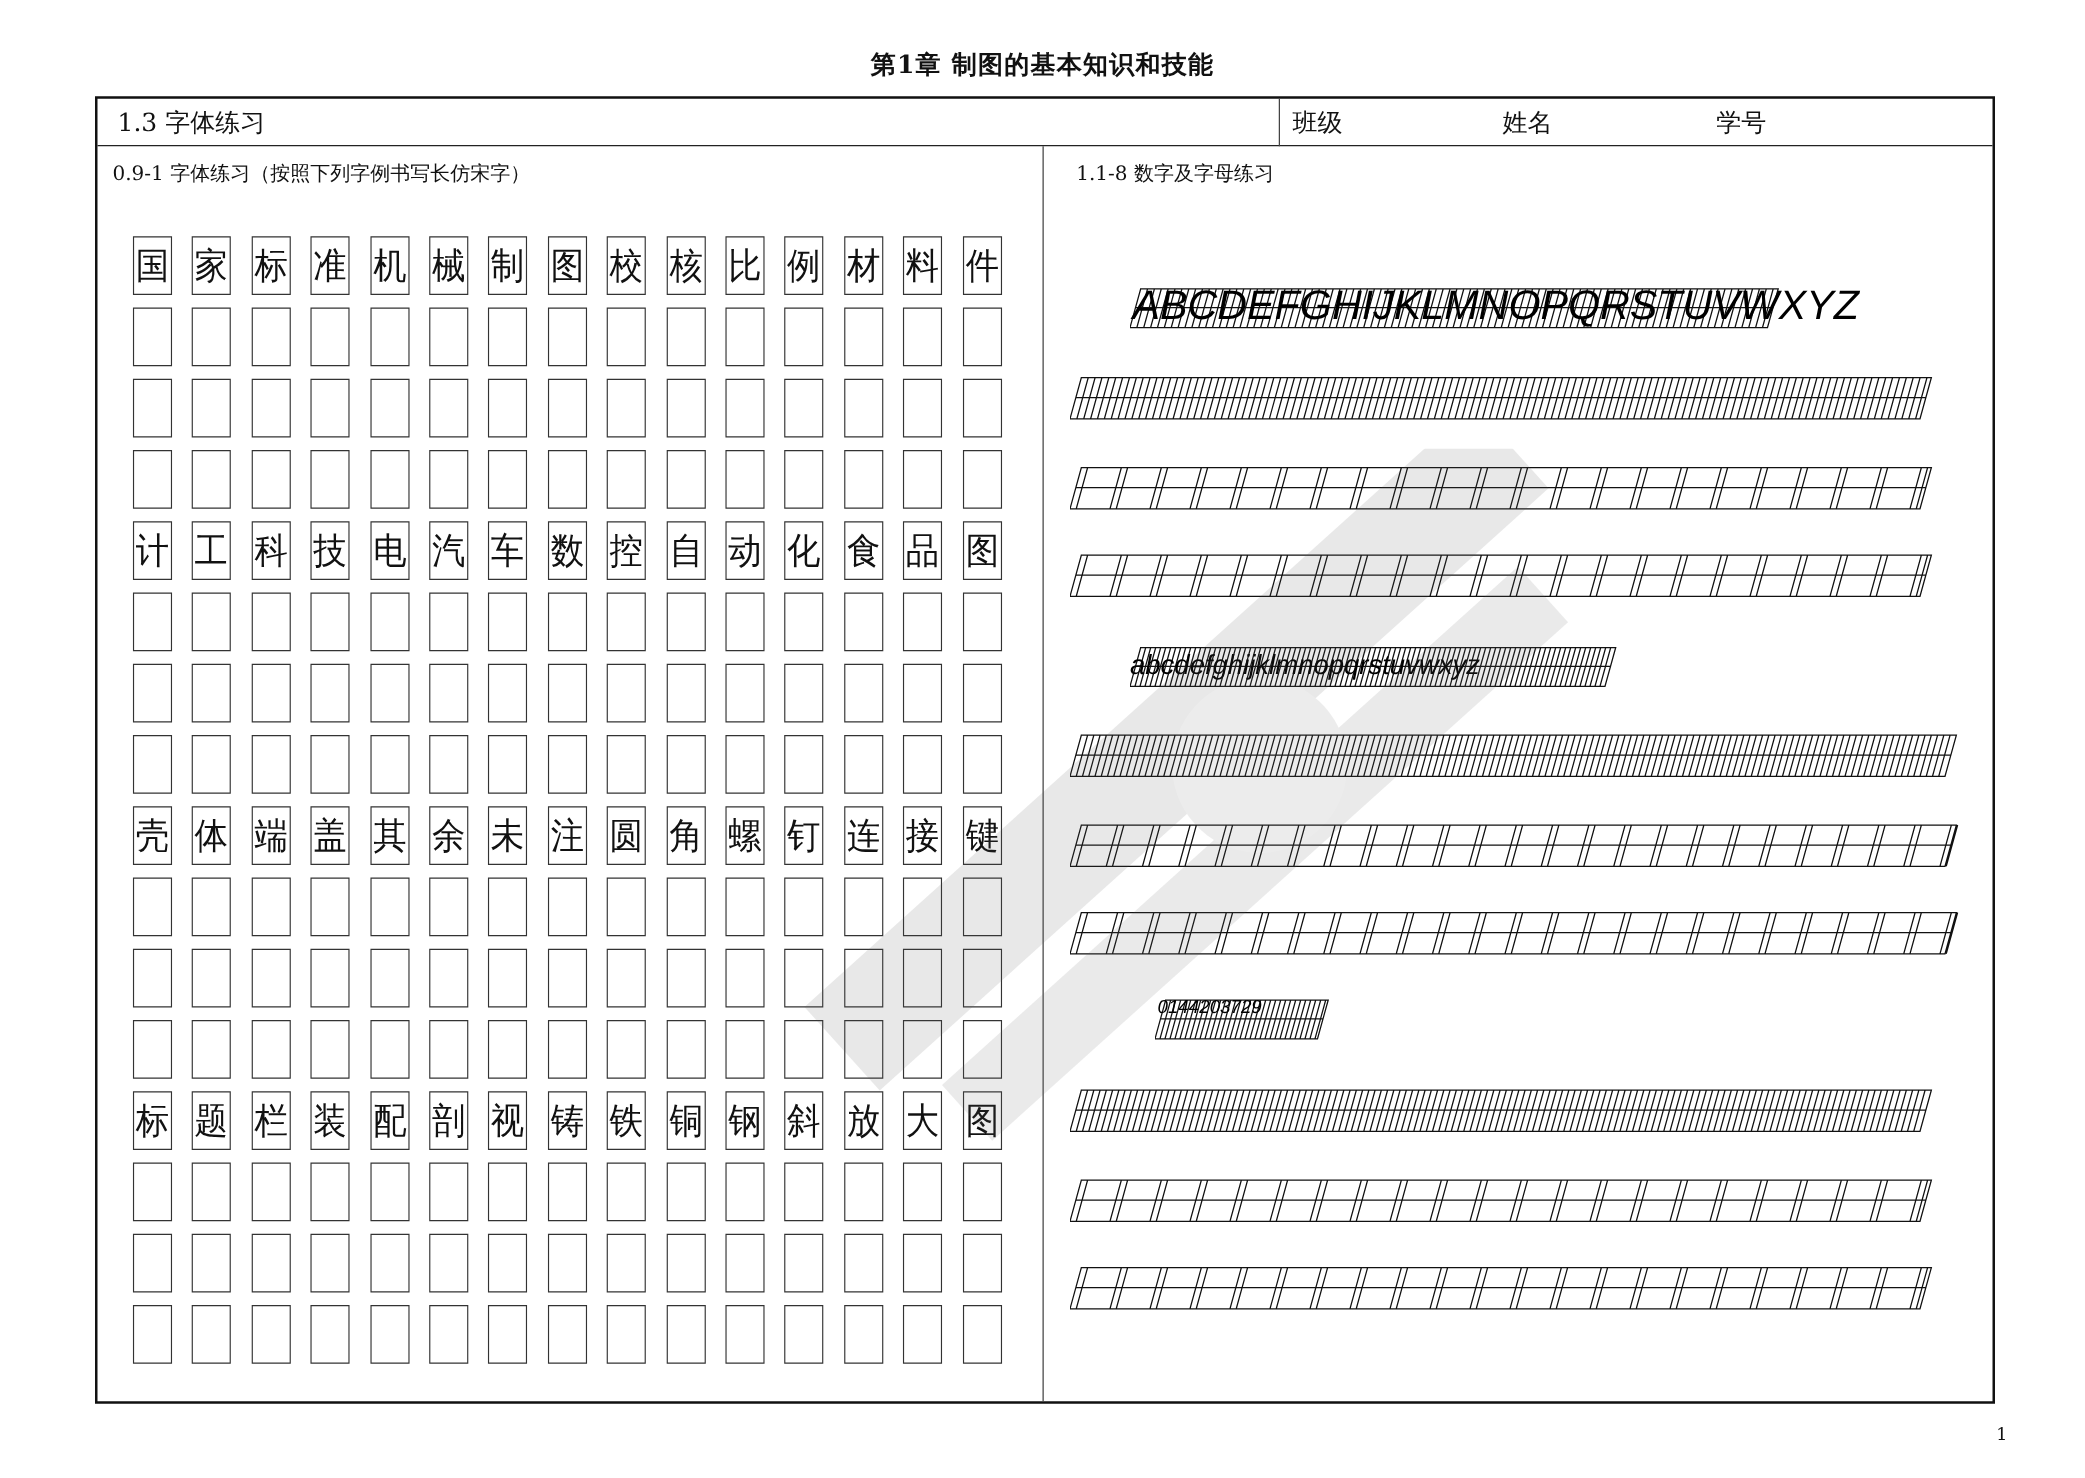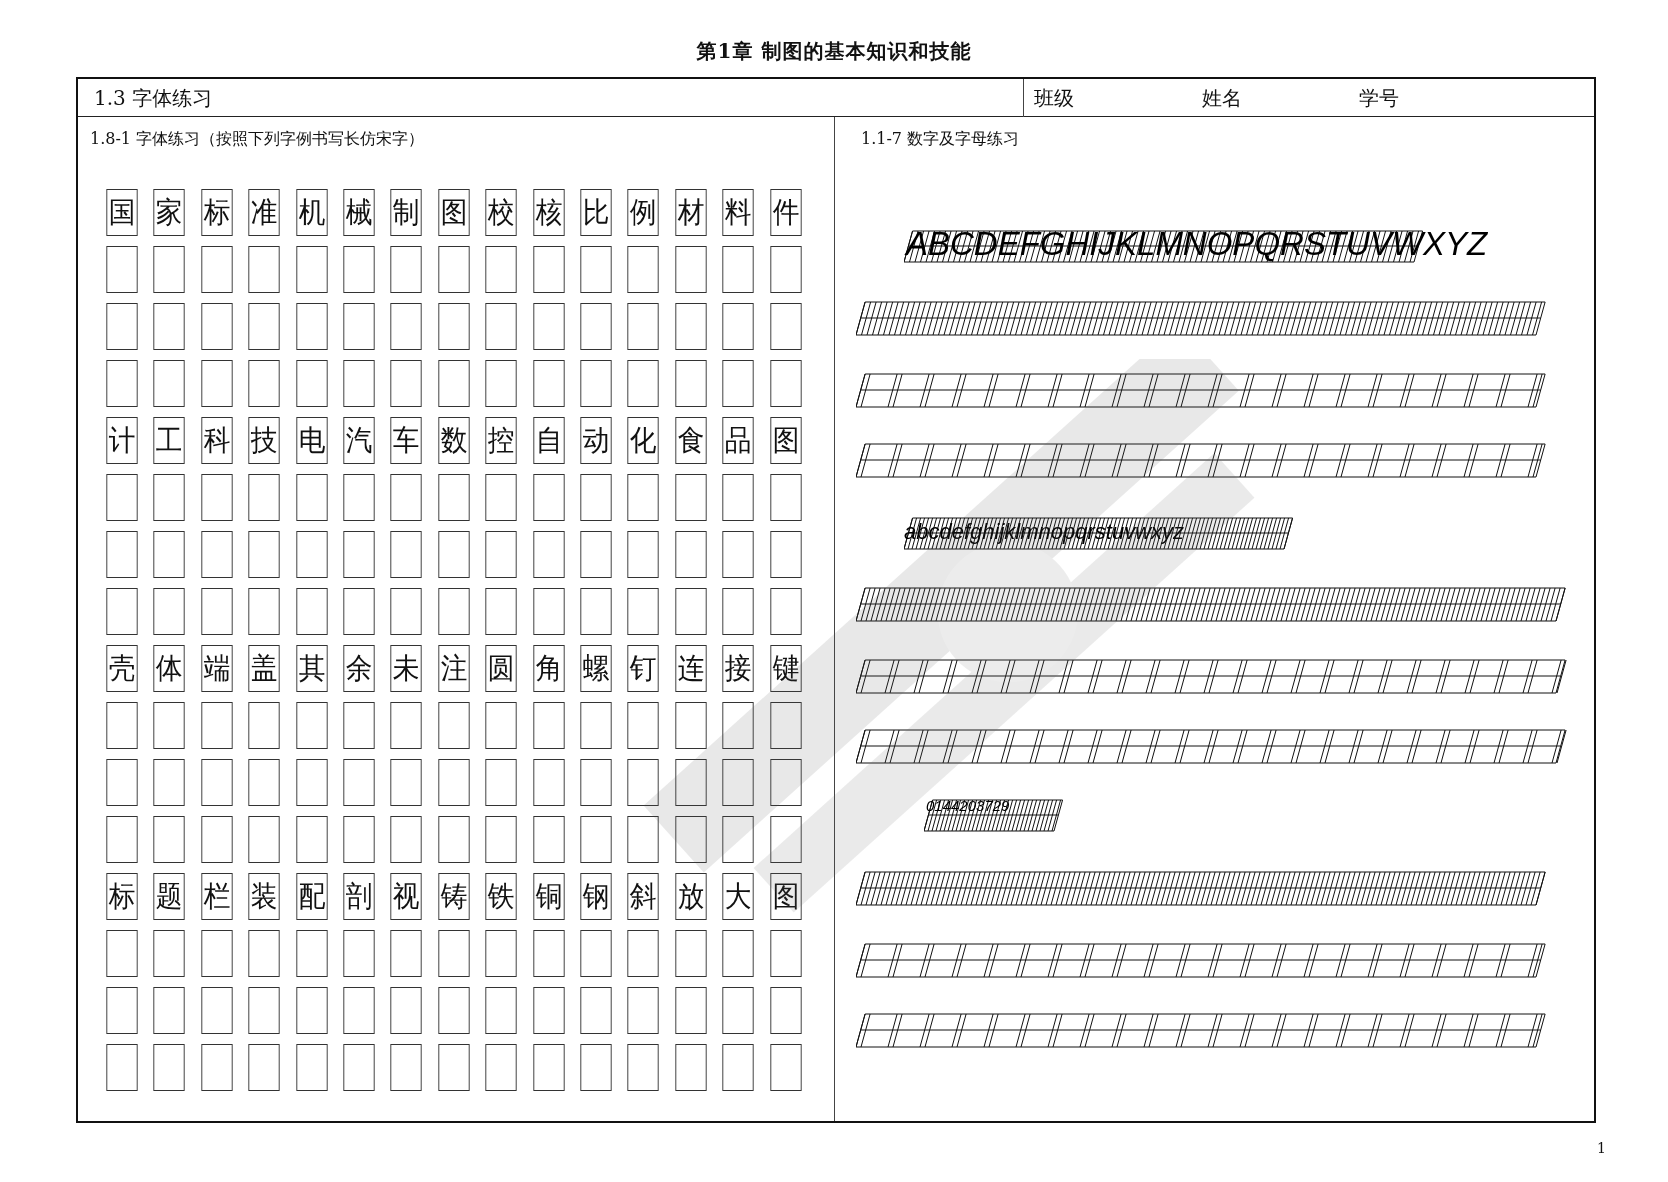--- a/index.html
+++ b/index.html
@@ -23,27 +23,27 @@
 <body>
 
 <div class="chapter-title">第1章  制图的基本知识和技能</div>
 
 <div class="frame">
   <div class="header-row">
     <div class="section-title">1.3  字体练习</div>
     <div class="info-cell">
       <span class="info-label" style="left:10px">班级</span>
       <span class="info-label" style="left:178px">姓名</span>
-      <span class="info-label" style="left:335px">学号</span>
+      <span class="info-label" style="left:349px">学号</span>
     </div>
   </div>
   <div class="divider"></div>
 
-  <div class="subtitle" style="left:12px;top:50px">1.8-1  字体练习（按照下列字例书写长仿宋字）</div>
-  <div class="subtitle" style="left:783px;top:50px">1.1-7  数字及字母练习</div>
+  <div class="subtitle" style="left:12px;top:50px">0.9-1  字体练习（按照下列字例书写长仿宋字）</div>
+  <div class="subtitle" style="left:783px;top:50px">1.1-8  数字及字母练习</div>
 
   <div class="grid" id="char-grid">
       <div class="cell" style="left: 0px; top: 0px;">国</div>
       <div class="cell" style="left: 47.4px; top: 0px;">家</div>
       <div class="cell" style="left: 94.8px; top: 0px;">标</div>
       <div class="cell" style="left: 142.2px; top: 0px;">准</div>
       <div class="cell" style="left: 189.6px; top: 0px;">机</div>
       <div class="cell" style="left: 237px; top: 0px;">械</div>
       <div class="cell" style="left: 284.4px; top: 0px;">制</div>
       <div class="cell" style="left: 331.8px; top: 0px;">图</div>

